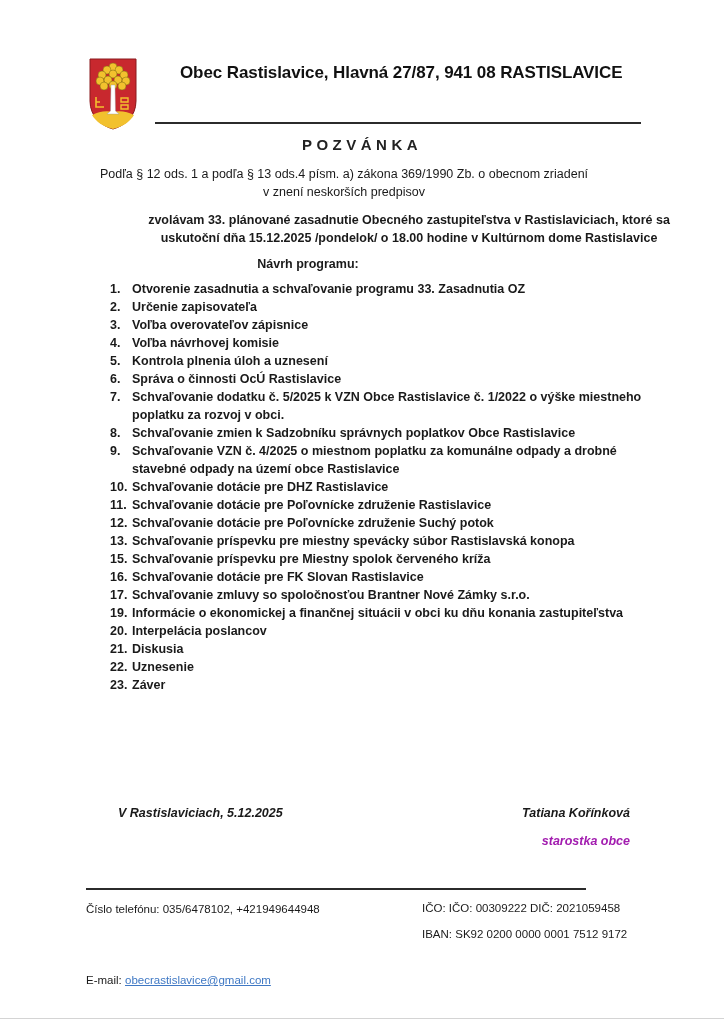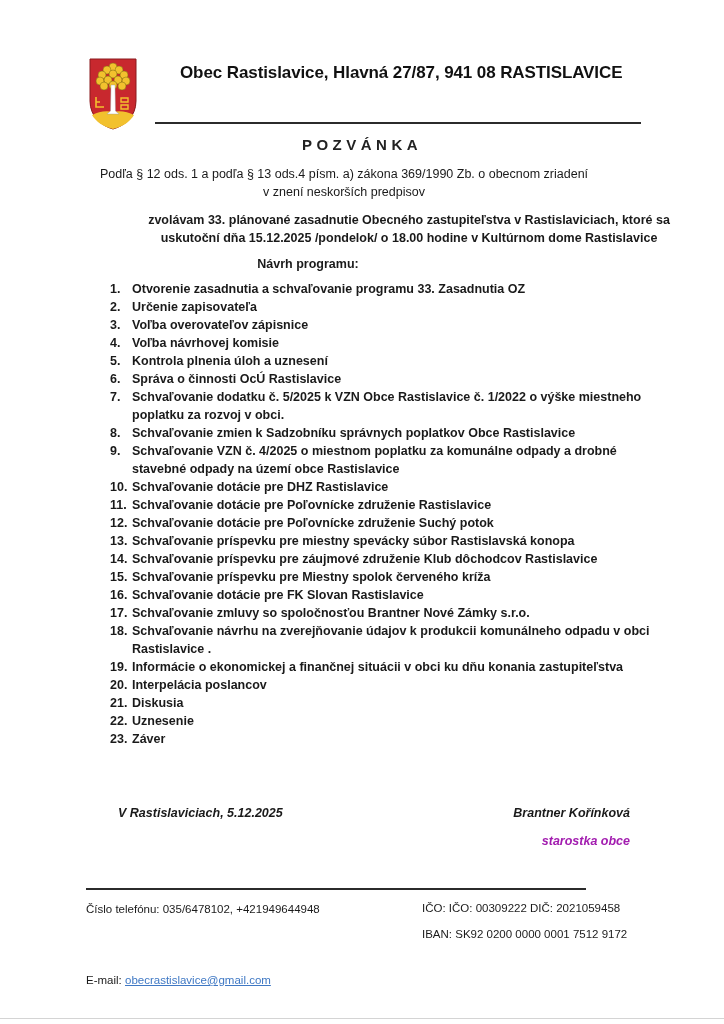--- a/index.html
+++ b/index.html
@@ -123,38 +123,30 @@
     </li>
     <li>
       <span class="num">12.</span>
       <span class="txt">Schvaľovanie dotácie pre Poľovnícke združenie Suchý potok</span>
     </li>
     <li>
       <span class="num">13.</span>
       <span class="txt">Schvaľovanie príspevku pre miestny spevácky súbor Rastislavská konopa</span>
     </li>
     <li>
-      <span class="num">14.</span>
-      <span class="txt">Schvaľovanie príspevku pre záujmové združenie Klub dôchodcov Rastislavice</span>
-    </li>
-    <li>
       <span class="num">15.</span>
       <span class="txt">Schvaľovanie príspevku pre Miestny spolok červeného kríža</span>
     </li>
     <li>
       <span class="num">16.</span>
       <span class="txt">Schvaľovanie dotácie pre FK Slovan Rastislavice</span>
     </li>
     <li>
       <span class="num">17.</span>
       <span class="txt">Schvaľovanie zmluvy so spoločnosťou Brantner Nové Zámky s.r.o.</span>
-    </li>
-    <li>
-      <span class="num">18.</span>
-      <span class="txt">Schvaľovanie návrhu na zverejňovanie údajov k produkcii komunálneho odpadu v obci Rastislavice .</span>
     </li>
     <li>
       <span class="num">19.</span>
       <span class="txt">Informácie o ekonomickej a finančnej situácii v obci ku dňu konania zastupiteľstva</span>
     </li>
     <li>
       <span class="num">20.</span>
       <span class="txt">Interpelácia poslancov</span>
     </li>
     <li>
@@ -165,21 +157,21 @@
       <span class="num">22.</span>
       <span class="txt">Uznesenie</span>
     </li>
     <li>
       <span class="num">23.</span>
       <span class="txt">Záver</span>
     </li>
   </ol>
 
 <div class="abs place-date">V Rastislaviciach, 5.12.2025</div>
-<div class="abs signer">Brantner Kořínková</div>
+<div class="abs signer">Tatiana Kořínková</div>
 <div class="abs signer-role">starostka obce</div>
 
 <div class="abs hr-bottom"></div>
 
 <div class="abs foot phone">Číslo telefónu: 035/6478102, +421949644948</div>
 <div class="abs foot email">
   <span>E-mail: </span><a href="mailto:obecrastislavice@gmail.com">obecrastislavice@gmail.com</a>
 </div>
 <div class="abs foot ids">IČO: IČO: 00309222  DIČ: 2021059458</div>
 <div class="abs foot iban">IBAN: SK92 0200 0000 0001 7512 9172</div>

